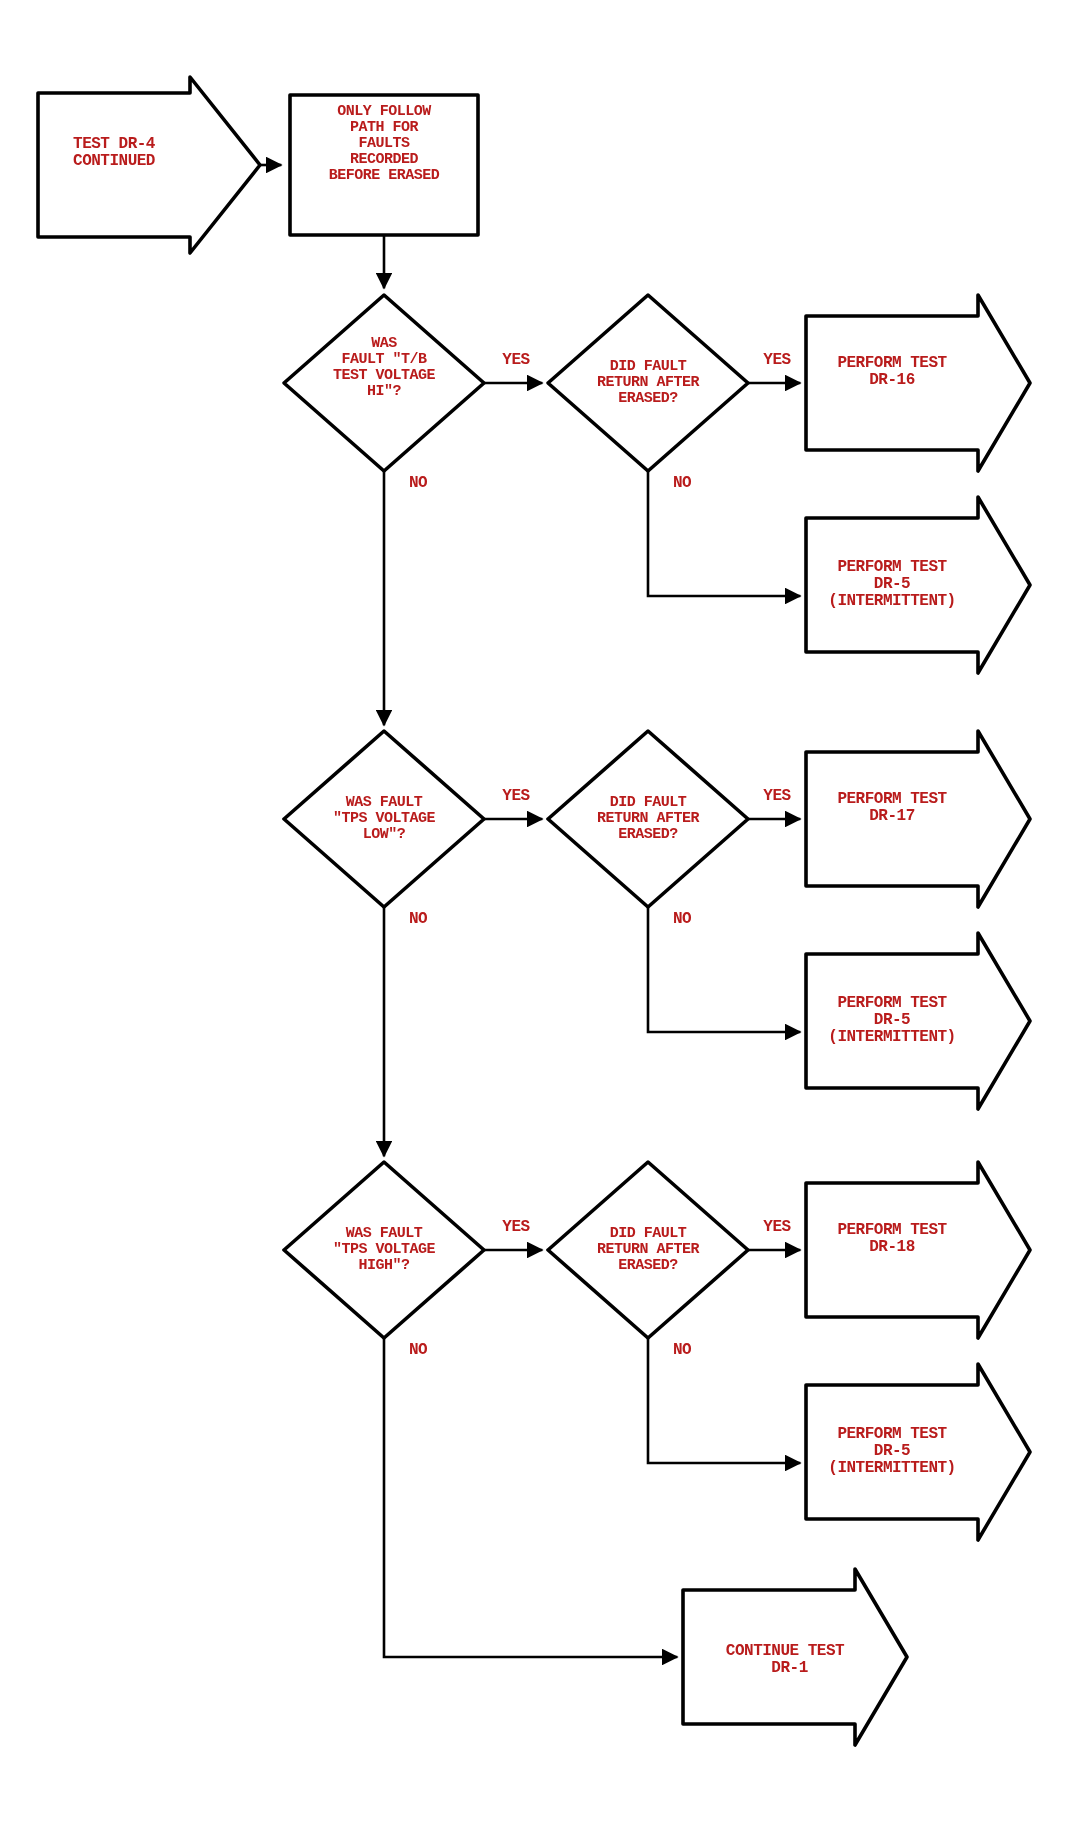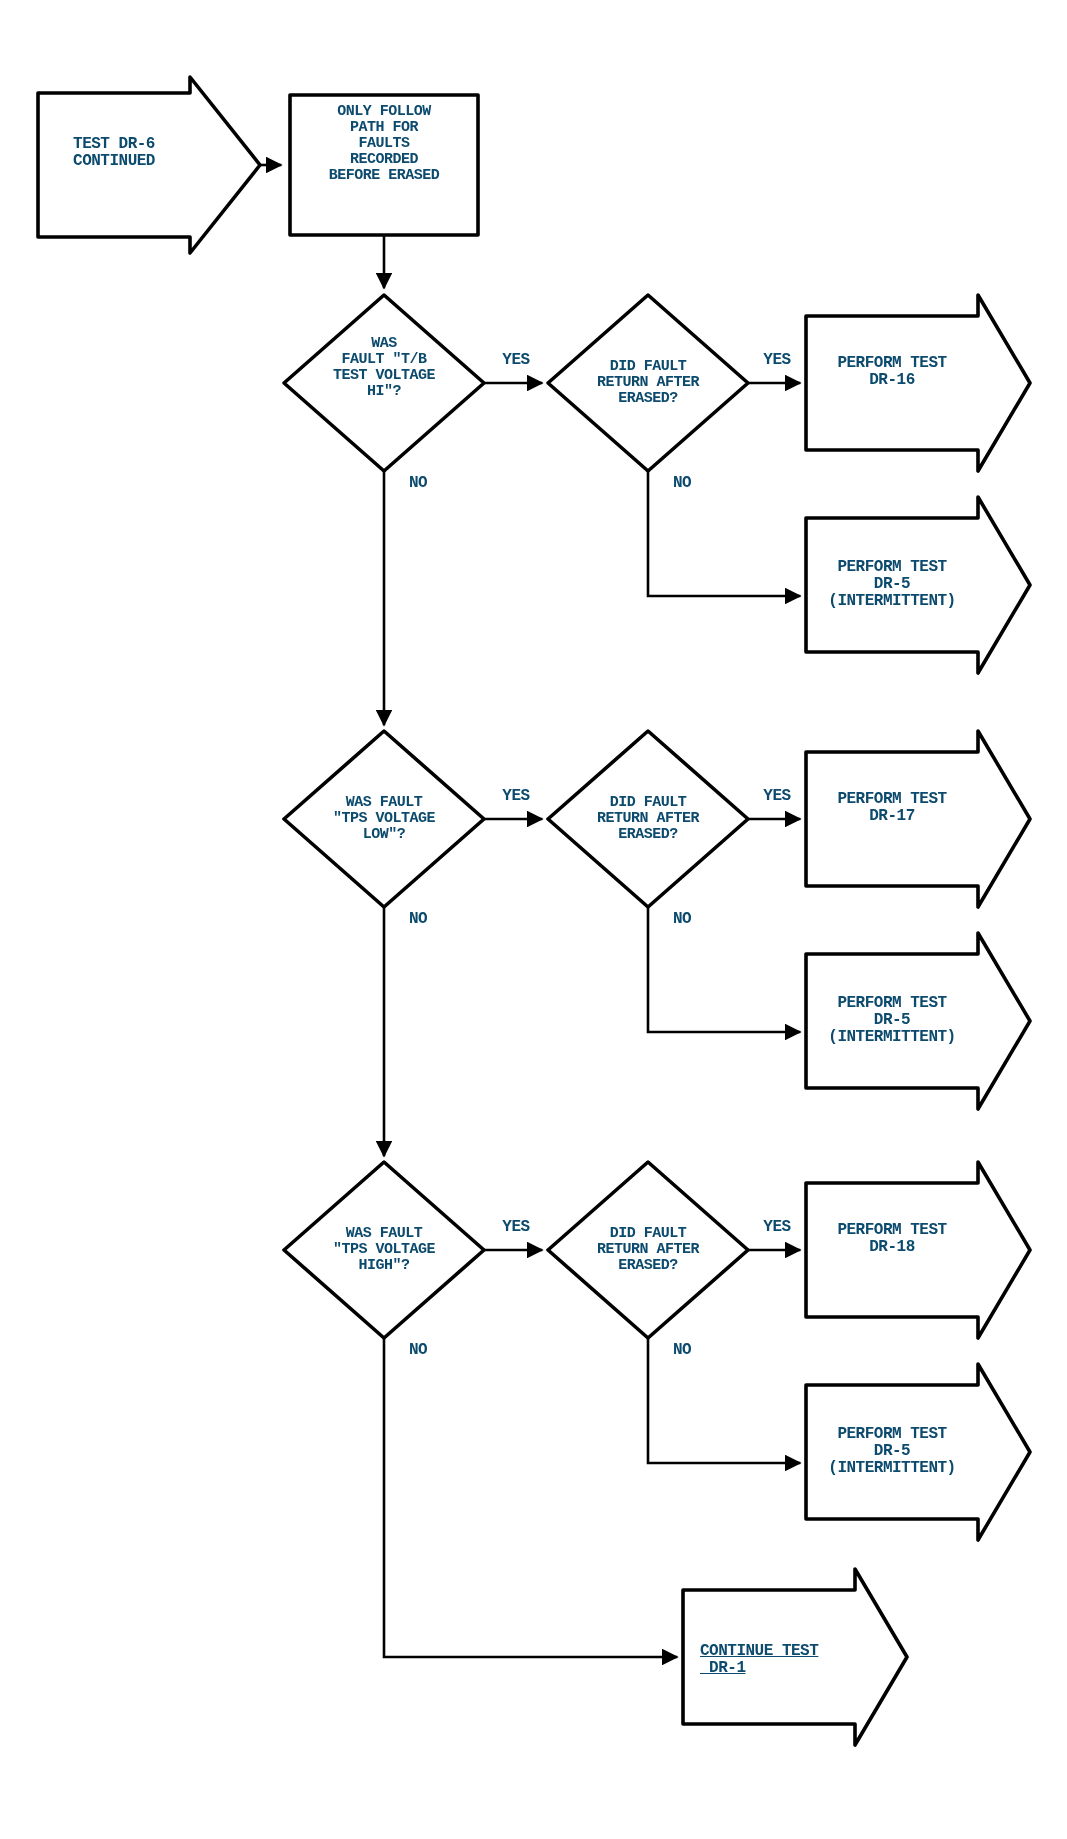--- a/index.html
+++ b/index.html
@@ -1,22 +1,22 @@
 <!DOCTYPE html>
 <html><head>
 <meta charset="utf-8">
 <style>
   html,body{margin:0;padding:0;background:#e8e8e8;}
   #page{position:relative;width:1067px;height:1839px;background:#ffffff;overflow:hidden;
         font-family:"Liberation Mono","DejaVu Sans Mono",monospace;}
   #shapes{position:absolute;left:0;top:0;}
-  .label{position:absolute;color:#0c4a6e;font-weight:700;font-size:16px;line-height:17px;
+  .label{position:absolute;color:#b91c1c;font-weight:700;font-size:16px;line-height:17px;
          letter-spacing:-0.5px;text-align:center;white-space:pre;}
   .small{font-size:15px;line-height:16px;}
-  .left{text-align:left;text-decoration:underline;}
+  .left{text-align:center;}
 </style>
 </head>
 <body>
 
 <div id="page">
 
   <svg id="shapes" width="1067" height="1839" viewBox="0 0 1067 1839">
     <defs>
       <marker id="ah" viewBox="0 0 10 10" refX="8.5" refY="5" markerWidth="6.5" markerHeight="6.5" orient="auto">
         <path d="M0,0 L10,5 L0,10 z" fill="#000"></path>
@@ -61,21 +61,21 @@
       <path marker-end="url(#ah)" d="M648,907 V1032 H799"></path>
       <path marker-end="url(#ah)" d="M384,907 V1155"></path>
 
       <path marker-end="url(#ah)" d="M484,1250 H541"></path>
       <path marker-end="url(#ah)" d="M748,1250 H799"></path>
       <path marker-end="url(#ah)" d="M648,1338 V1463 H799"></path>
       <path marker-end="url(#ah)" d="M384,1338 V1657 H676"></path>
     </g>
   </svg>
 
-  <div class="label" style="left:38px;top:136px;width:152px">TEST DR-6
+  <div class="label" style="left:38px;top:136px;width:152px">TEST DR-4
 CONTINUED</div>
   <div class="label small" style="left:290px;top:104px;width:188px">ONLY FOLLOW
 PATH FOR
 FAULTS
 RECORDED
 BEFORE ERASED</div>
 
   <div class="label small" style="left:289px;top:336px;width:190px">WAS
 FAULT "T/B
 TEST VOLTAGE

